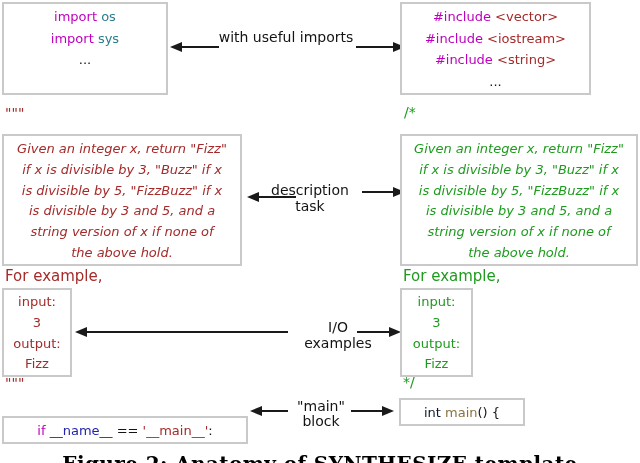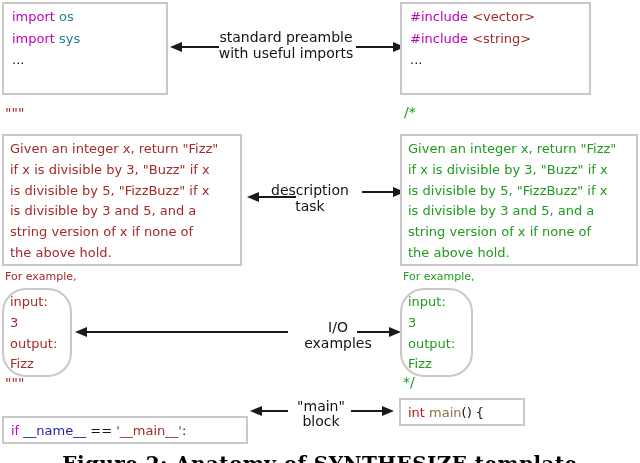--- a/index.html
+++ b/index.html
@@ -6,40 +6,40 @@
   .canvas {
     position:relative; width:640px; height:463px; background:#ffffff;
     overflow:hidden; font-family:"DejaVu Sans","Liberation Sans",sans-serif;
     color:#141414;
   }
   .box {
     position:absolute; background:#ffffff; border:2px solid #c9c9c9;
     box-sizing:border-box; overflow:visible;
   }
   .code { font-size:13px; }
-  .code div, .box div { white-space:nowrap; }
+  .code div, .box div { white-space:nowrap;text-align:center; }
   .pre-box  { padding:2px 8px; line-height:21.5px; }
-  .task-box { padding:3px 6px; line-height:20.8px; }
-  .io-box   { padding:2px 6px; line-height:20.8px;border-radius:24px; }
+  .task-box { padding:3px 6px; line-height:20.8px;font-style:italic; }
+  .io-box   { padding:2px 6px; line-height:20.8px; }
   .main-box { padding:3px 7px; line-height:20px; }
   .red  { color:#a52a2a; }
   .grn  { color:#1e9b1e; }
   .c-kw   { color:#bf00bf; }
   .c-mod  { color:#2b7e8e; }
   .c-red  { color:#a52a2a; }
   .c-navy { color:#2323aa; }
-  .c-blue { color:#b91c1c; }
+  .c-blue { color:#0f172a; }
   .c-olive{ color:#8a7340; }
   .c-blk  { color:#141414; }
   .lbl {
     position:absolute; text-align:center; font-size:14px;
     line-height:15.5px; color:#141414;
   }
   .sym { position:absolute; font-size:14px; line-height:16px; }
-  .freeline { position:absolute; font-size:11px; line-height:17px; }
+  .freeline { position:absolute; font-size:15px; line-height:17px; }
   .arrow { position:absolute; height:2px; background:#1a1a1a; }
   .tip-l::before {
     content:""; position:absolute; left:-11px; top:-4px; width:0; height:0;
     border-top:5px solid transparent; border-bottom:5px solid transparent;
     border-right:12px solid #1a1a1a;
   }
   .tip-r::after {
     content:""; position:absolute; right:-11px; top:-4px; width:0; height:0;
     border-top:5px solid transparent; border-bottom:5px solid transparent;
     border-left:12px solid #1a1a1a;
@@ -57,28 +57,28 @@
 
   <div class="box code pre-box" style="left:2px; top:2px; width:166px; height:93px;">
       <div><span class="c-kw">import </span><span class="c-mod">os</span></div>
       <div><span class="c-kw">import </span><span class="c-mod">sys</span></div>
       <div><span class="c-blk">...</span></div>
     </div>
 
   <div class="arrow tip-l" style="left:181px; top:46px; width:38px;"></div>
 
   <div class="lbl" style="left:216px; top:30px; width:140px;">
-      <div>standard preamble</div>
       <div>with useful imports</div>
     </div>
 
   <div class="arrow tip-r" style="left:356px; top:46px; width:38px;"></div>
 
   <div class="box code pre-box" style="left:400px; top:2px; width:191px; height:93px;">
       <div><span class="c-kw">#include </span><span class="c-red">&lt;vector&gt;</span></div>
+      <div><span class="c-kw">#include </span><span class="c-red">&lt;iostream&gt;</span></div>
       <div><span class="c-kw">#include </span><span class="c-red">&lt;string&gt;</span></div>
       <div><span class="c-blk">...</span></div>
     </div>
 
   <div class="sym red" style="left:5px; top:105px;">"""</div>
 
   <div class="box code task-box red" style="left:2px; top:134px; width:240px; height:132px;">
       <div>Given an integer x, return "Fizz"</div>
       <div>if x is divisible by 3, "Buzz" if x</div>
       <div>is divisible by 5, "FizzBuzz" if x</div>

